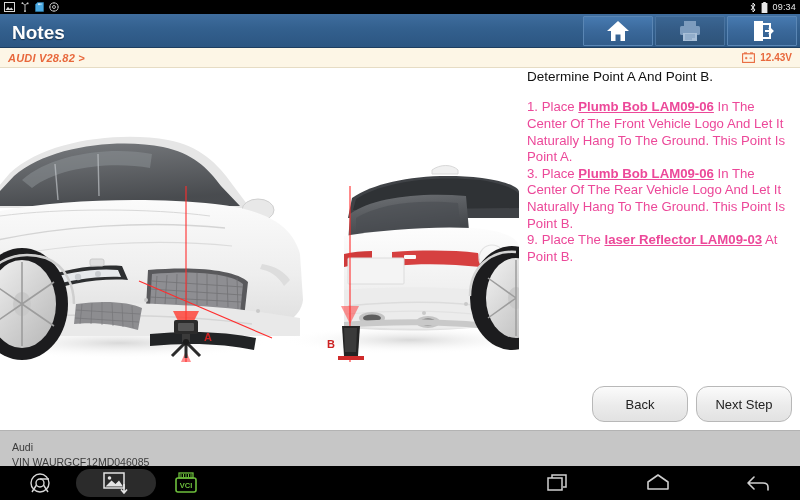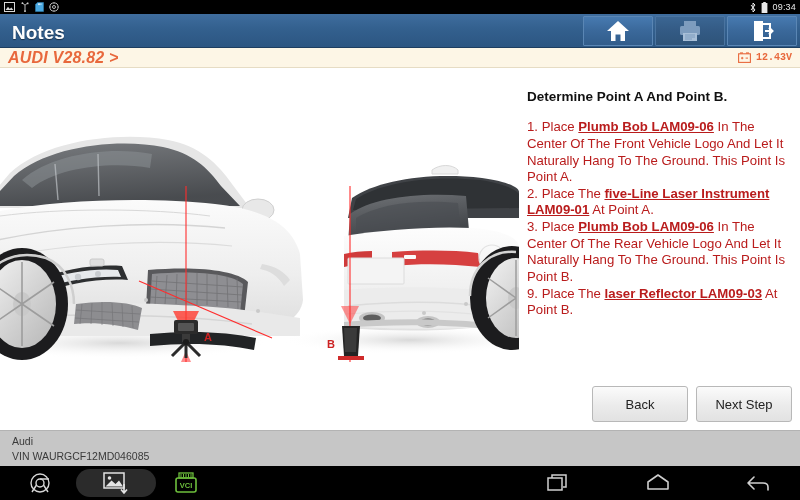--- a/index.html
+++ b/index.html
@@ -49,24 +49,24 @@
 
   
   .crumbbar {
     position: absolute; left: 0; top: 48px; width: 800px; height: 20px;
     background: #fdf6e6;
     border-bottom: 1px solid #e6dcc4;
     display: flex; align-items: center; justify-content: space-between;
     padding: 0 8px;
   }
   .crumb-text {
-    font-size: 16px; font-style: italic; font-weight: bold; color: #e8683c;
+    font-size: 11px; font-style: italic; font-weight: bold; color: #e8683c;
     letter-spacing: .2px;
   }
-  .volt-wrap { display: flex; align-items: center; gap: 5px; font-family: Liberation Mono, monospace; }
+  .volt-wrap { display: flex; align-items: center; gap: 5px; }
   .volt-text { font-size: 10px; font-weight: bold; color: #e8683c; }
 
   
   .content {
     position: absolute; left: 0; top: 68px; width: 800px; height: 362px;
     background: #ffffff;
   }
 
   
   .img-panel {
@@ -74,51 +74,51 @@
     background: #fff; overflow: hidden;
   }
   .img-panel svg { display: block; }
 
   
   .text-panel {
     position: absolute; left: 519px; top: 0; width: 281px; height: 362px;
     background: #fff; padding: 0 8px;
   }
   .note-head {
-    font-size: 13.5px; font-weight: bold; color: #111;
-    margin-top: 20px; line-height: 1.28;
+    font-size: 13.5px; font-weight: normal; color: #111;
+    margin-top: 0; line-height: 1.28;
   }
   .note-body {
     margin-top: 14px;
-    font-size: 13.2px; color: #b91c1c; line-height: 1.26;
+    font-size: 13.2px; color: #ec4899; line-height: 1.26;
   }
   .note-body .step { margin: 0; }
   .note-body b { font-weight: bold; text-decoration: underline; }
 
   
   .actions {
     position: absolute; right: 8px; bottom: 8px;
     display: flex; gap: 8px;
   }
   .act-btn {
     width: 96px; height: 36px;
     background: linear-gradient(180deg,#fbfbfb 0%,#ebebeb 55%,#e2e2e2 100%);
     border: 1px solid #b8b8b8;
-    border-radius: 3px;
+    border-radius: 12px;
     font-size: 13px; color: #222;
     font-family: "Liberation Sans", sans-serif;
     display: flex; align-items: center; justify-content: center;
   }
 
   
   .vehbar {
     position: absolute; left: 0; top: 430px; width: 800px; height: 36px;
     background: #c6c6c6;
     border-top: 1px solid #b3b3b3;
-    padding: 3px 12px;
+    padding: 9px 12px;
   }
   .veh-line { font-size: 10.5px; color: #3a3a3a; line-height: 1.42; }
 
   
   .navbar {
     position: absolute; left: 0; top: 466px; width: 800px; height: 34px;
     background: #000;
     margin-left: 8px;
   }
   .nav-left { position: absolute; left: 0; top: 0; height: 34px; display: flex; align-items: center; }
@@ -383,21 +383,20 @@
           <path d="M338 288 L364 288 L364 292 L338 292 Z" fill="#cf2b2b"></path>
         </g>
         <text x="327" y="280" font-family="Liberation Sans, sans-serif" font-size="11" font-weight="bold" fill="#cc2222">B</text>
       </svg>
     </div>
 
     <div class="text-panel">
       <div class="note-head">Determine Point A And Point B.</div>
       <div class="note-body" id="note-body">
           <div class="step"><span>1. Place </span><b>Plumb Bob LAM09-06</b><span> In The Center Of The Front Vehicle Logo And Let It Naturally Hang To The Ground. This Point Is Point A.</span></div>
-          <div class="step"><span>2. Place The </span><b>five-Line Laser Instrument LAM09-01</b><span> At Point A.</span></div>
           <div class="step"><span>3. Place </span><b>Plumb Bob LAM09-06</b><span> In The Center Of The Rear Vehicle Logo And Let It Naturally Hang To The Ground. This Point Is Point B.</span></div>
           <div class="step"><span>9. Place The </span><b>laser Reflector LAM09-03</b><span> At Point B.</span></div>
         </div>
 
       <div class="actions">
         <div class="act-btn">Back</div>
         <div class="act-btn">Next Step</div>
       </div>
     </div>
   </div>

